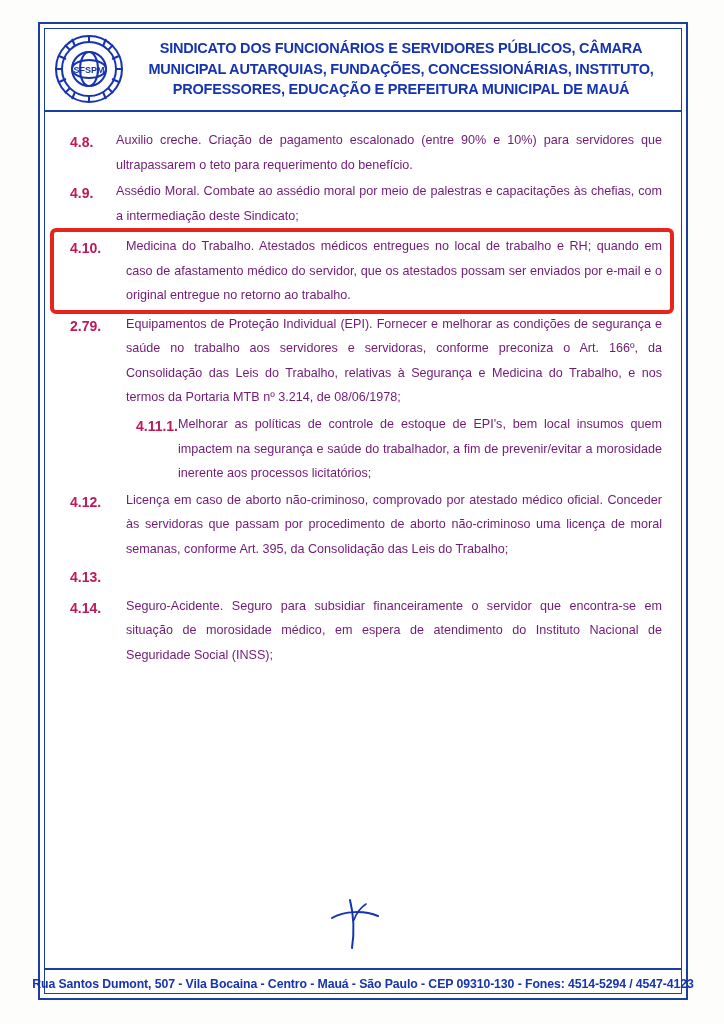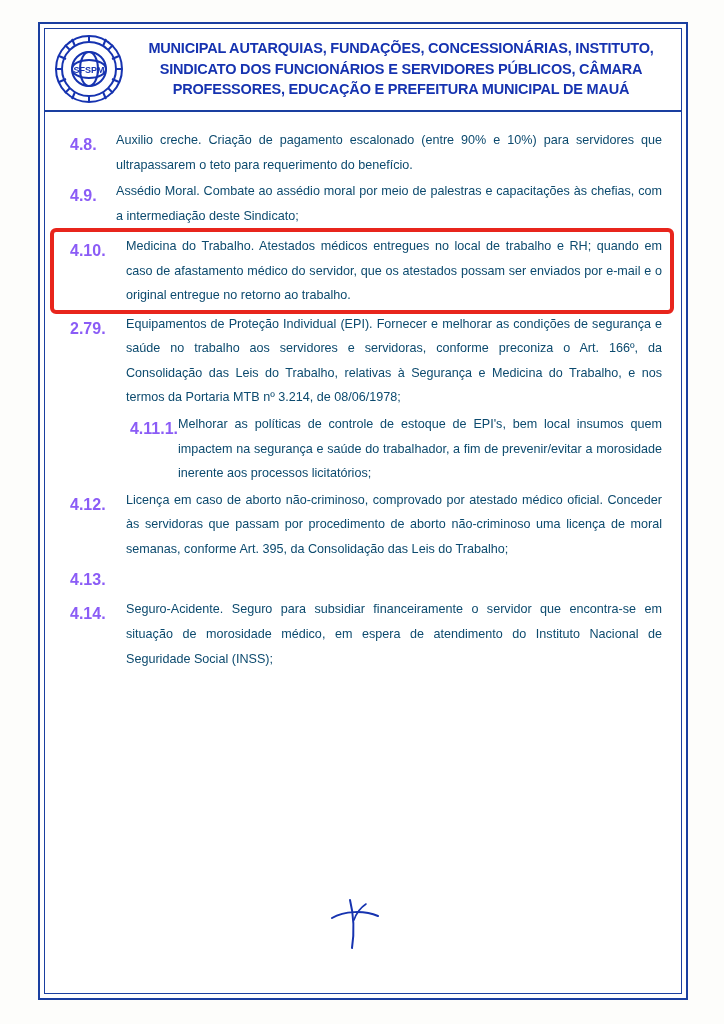--- a/index.html
+++ b/index.html
@@ -64,32 +64,32 @@
     width: 634px; height: 840px;
     padding: 10px 18px 0 24px;
   }
   .clause {
     display: flex;
     align-items: flex-start;
     margin-bottom: 2px;
   }
   .num {
     flex: 0 0 auto;
-    color: #8b5cf6;
-    font-size: 16px;
+    color: #be185d;
+    font-size: 14px;
     font-weight: bold;
     line-height: 1.95;
     padding-top: 1px;
   }
   .num.w1 { width: 46px; }
   .num.w2 { width: 56px; }
   .num.w3 { width: 78px; text-align: right; }
   .txt {
     flex: 1 1 auto;
-    color: #0c4a6e;
+    color: #701a75;
     font-size: 12.6px;
     line-height: 1.95;
     text-align: justify;
     text-justify: inter-word;
     hyphens: none;
   }
   .indent1 { padding-left: 28px; }
   .indent1 .num.w3 { width: 80px; }
   
   .highlight-wrap {
@@ -162,22 +162,22 @@
           <line x1="27" y1="61" x2="24" y2="68"></line>
           <line x1="11" y1="25" x2="18" y2="28"></line>
           <line x1="64" y1="48" x2="71" y2="51"></line>
           <line x1="71" y1="25" x2="64" y2="28"></line>
           <line x1="18" y1="48" x2="11" y2="51"></line>
         </g>
         <text x="41" y="42" font-size="9" font-weight="bold" fill="#1633b0" text-anchor="middle" font-family="Liberation Sans, sans-serif">SFSPM</text>
       </svg>
     </div>
     <div class="header-text">
+      <div>SINDICATO DOS FUNCIONÁRIOS E SERVIDORES PÚBLICOS, CÂMARA</div>
       <div>MUNICIPAL AUTARQUIAS, FUNDAÇÕES, CONCESSIONÁRIAS, INSTITUTO,</div>
-      <div>SINDICATO DOS FUNCIONÁRIOS E SERVIDORES PÚBLICOS, CÂMARA</div>
       <div>PROFESSORES, EDUCAÇÃO E PREFEITURA MUNICIPAL DE MAUÁ</div>
     </div>
   </div>
 
   <div class="body-area">
 
     <div class="clause">
       <div class="num w1">4.8.</div>
       <div class="txt">Auxilio creche. Criação de pagamento escalonado (entre 90% e 10%) para servidores que ultrapassarem o teto para requerimento do benefício.</div>
     </div>
@@ -222,14 +222,17 @@
   </div>
 
   <div class="signature">
     <svg width="70" height="52" viewBox="0 0 70 52">
       <path d="M30 2 C33 14, 35 30, 32 50" stroke="#1633b0" stroke-width="2" fill="none" stroke-linecap="round"></path>
       <path d="M12 20 C24 13, 44 12, 58 18" stroke="#1633b0" stroke-width="2" fill="none" stroke-linecap="round"></path>
       <path d="M46 6 C40 10, 36 16, 34 22" stroke="#1633b0" stroke-width="1.6" fill="none" stroke-linecap="round"></path>
     </svg>
   </div>
 
+  <div class="footer">
+    <span>Rua Santos Dumont, 507 - Vila Bocaina - Centro - Mauá - São Paulo - CEP 09310-130 - Fones: 4514-5294 / 4547-4123</span>
+  </div>
 
 </div>
 
 </body></html>

